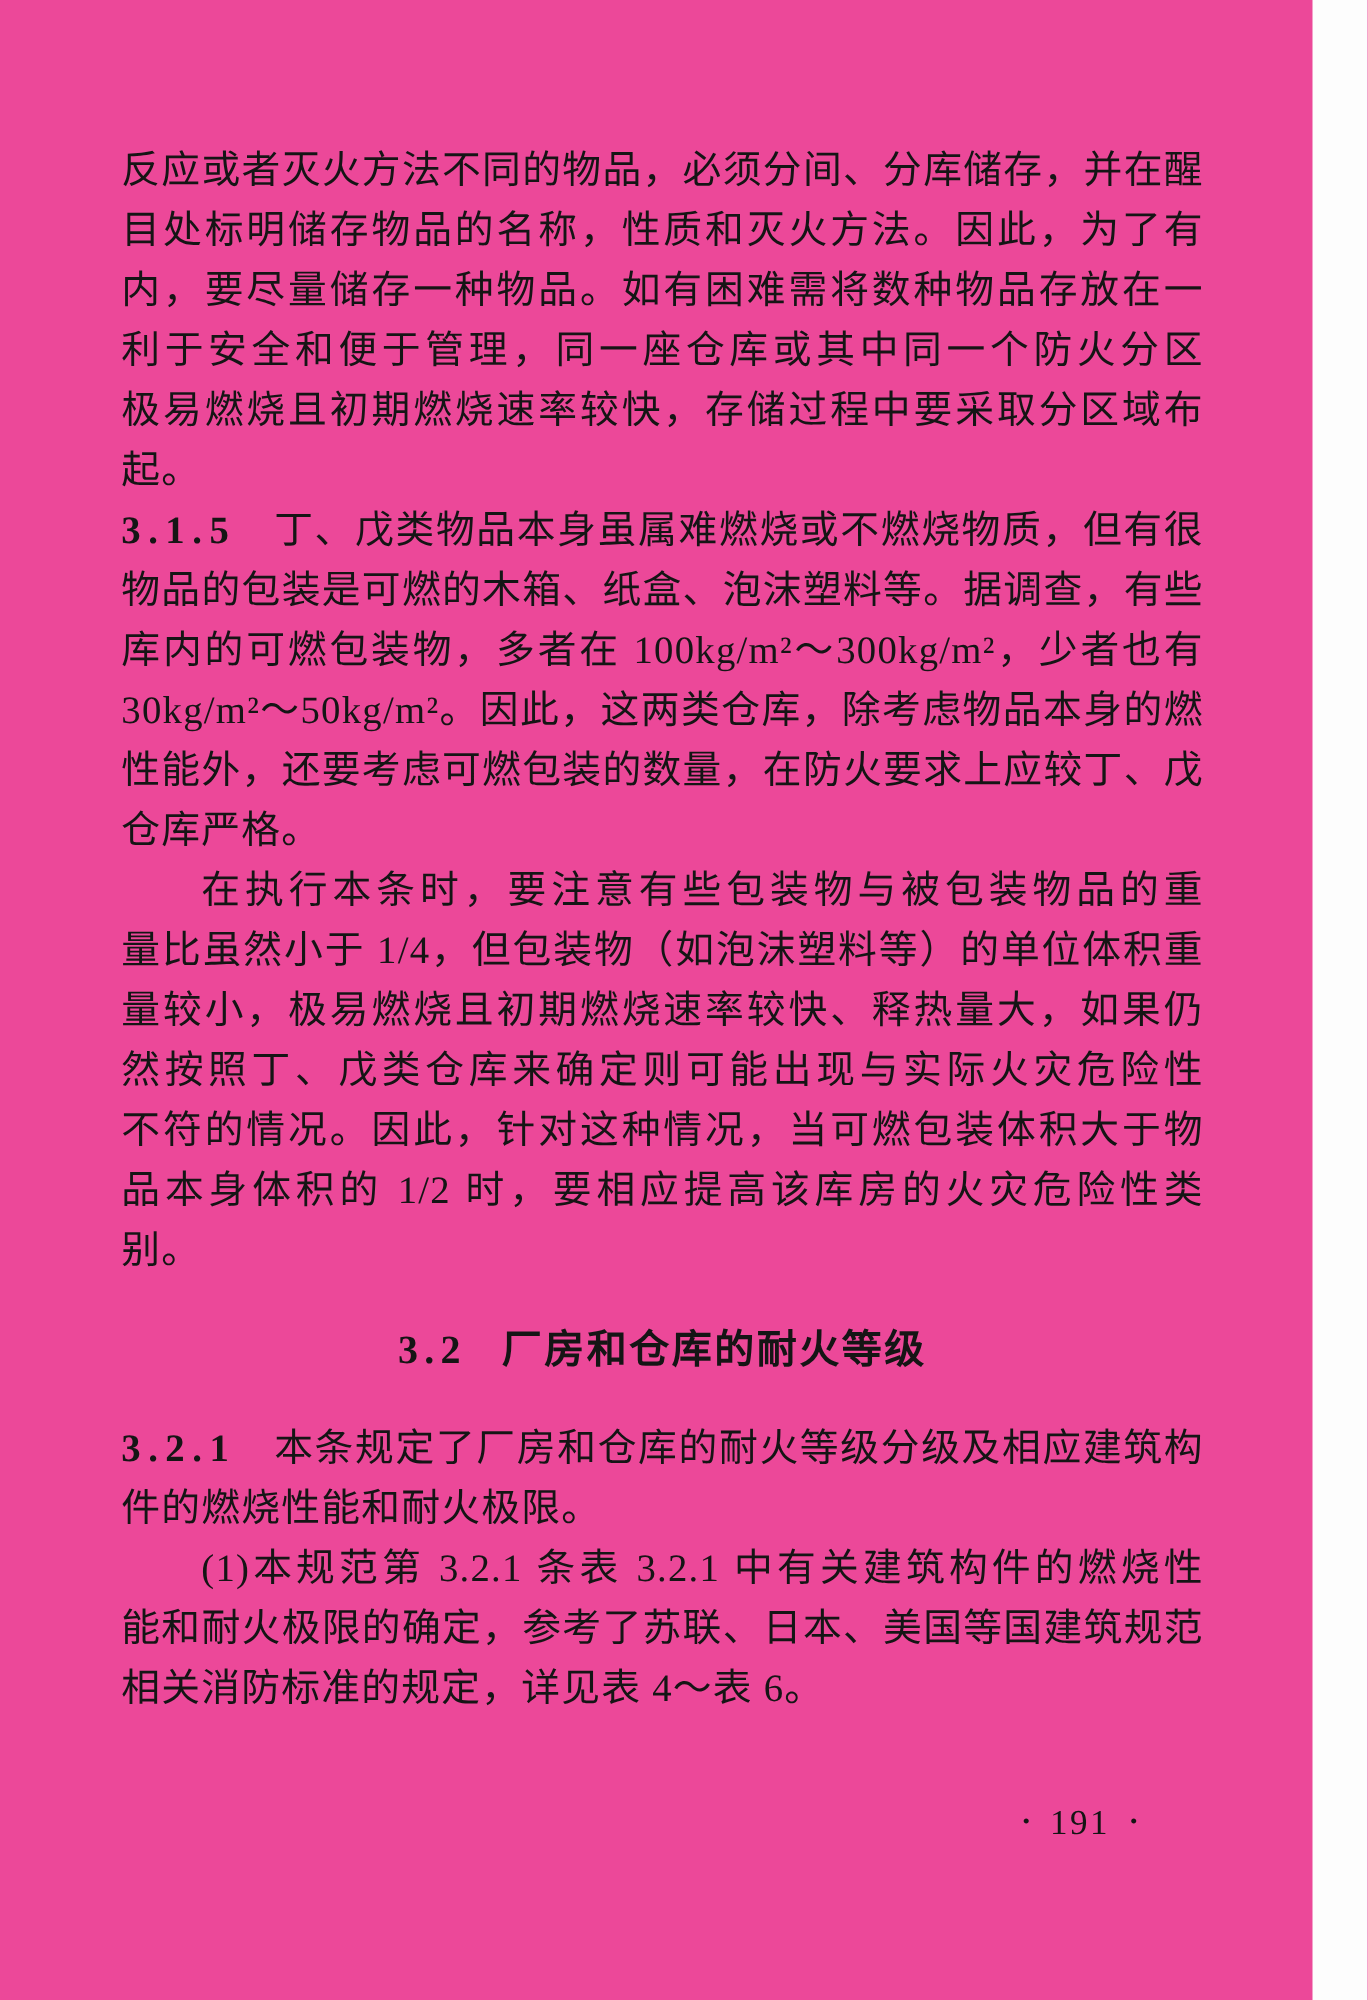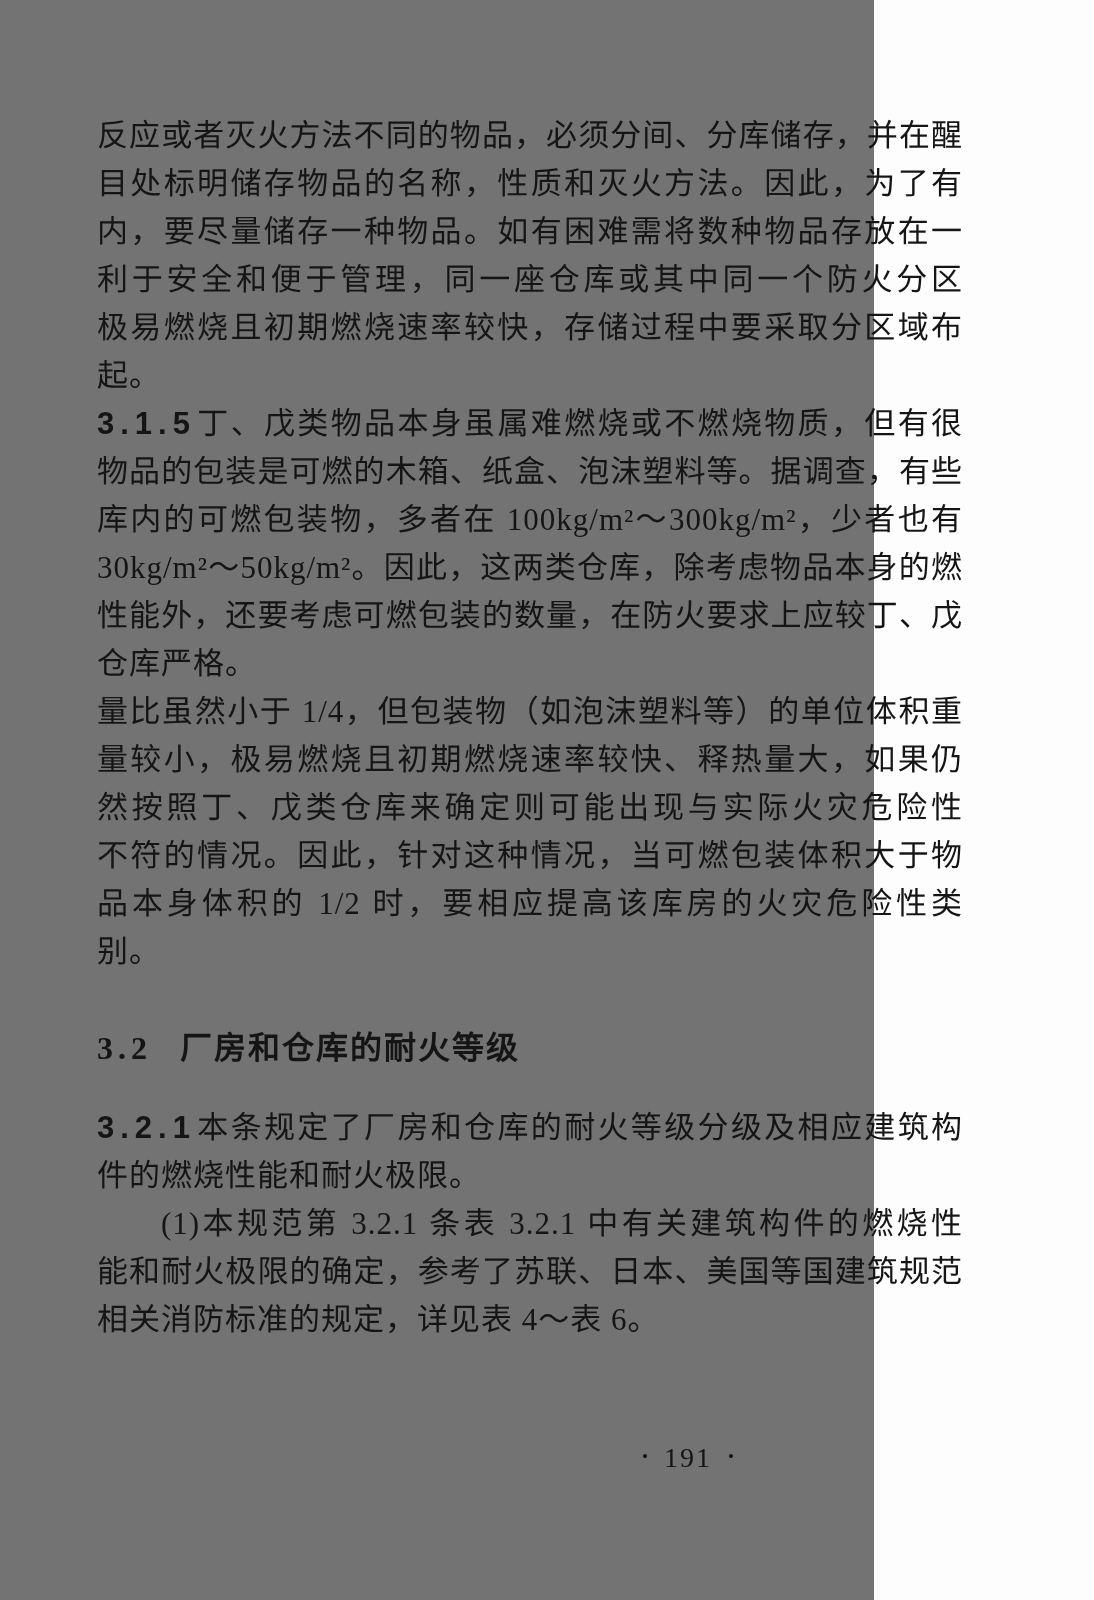--- a/index.html
+++ b/index.html
@@ -7,23 +7,23 @@
   body {
     width: 1094px;
     height: 1600px;
     background: #fdfdfd;
     font-family: "Liberation Serif", "DejaVu Serif", serif;
     color: #151515;
     overflow: hidden;
   }
   .page {
     position: relative;
-    width: 874px;
+    width: 1050px;
     height: 1600px;
-    background: #737373;
+    background: #ec4899;
   }
   .text-content {
     position: absolute;
     left: 97px;
     top: 112px;
     width: 866px;
   }
   .para { margin: 0; }
   .line {
     font-size: 31px;
@@ -36,27 +36,28 @@
     letter-spacing: 1px;
   }
   .line.last {
     text-align: left;
     text-align-last: left;
   }
   .line.indent { text-indent: 64px; }
   .clause-num {
     font-weight: bold;
     letter-spacing: 6px;
-    font-family: Liberation Sans, sans-serif;
+    margin-right: 30px;
+    font-family: Liberation Serif, serif;
   }
   .heading {
-    margin: 48px 0 32px 0;
+    margin: 31px 0 32px 0;
     height: 48px;
     line-height: 48px;
-    text-align: left;
+    text-align: center;
     font-weight: bold;
     font-size: 32px;
   }
   .heading .h-num {
     letter-spacing: 5px;
     margin-right: 28px;
   }
   .heading .h-title {
     letter-spacing: 2px;
   }
@@ -92,20 +93,21 @@
       </div>
       <div class="para">
         <div class="line"><span class="clause-num">3.1.5</span><span>丁、戊类物品本身虽属难燃烧或不燃烧物质，但有很多</span></div>
         <div class="line"><span>物品的包装是可燃的木箱、纸盒、泡沫塑料等。据调查，有些仓</span></div>
         <div class="line"><span>库内的可燃包装物，多者在 100kg/m²～300kg/m²，少者也有</span></div>
         <div class="line"><span>30kg/m²～50kg/m²。因此，这两类仓库，除考虑物品本身的燃烧</span></div>
         <div class="line"><span>性能外，还要考虑可燃包装的数量，在防火要求上应较丁、戊类</span></div>
         <div class="line last"><span>仓库严格。</span></div>
       </div>
       <div class="para">
+        <div class="line indent"><span>在执行本条时，要注意有些包装物与被包装物品的重</span></div>
         <div class="line"><span>量比虽然小于 1/4，但包装物（如泡沫塑料等）的单位体积重</span></div>
         <div class="line"><span>量较小，极易燃烧且初期燃烧速率较快、释热量大，如果仍</span></div>
         <div class="line"><span>然按照丁、戊类仓库来确定则可能出现与实际火灾危险性</span></div>
         <div class="line"><span>不符的情况。因此，针对这种情况，当可燃包装体积大于物</span></div>
         <div class="line"><span>品本身体积的 1/2 时，要相应提高该库房的火灾危险性类</span></div>
         <div class="line last"><span>别。</span></div>
       </div>
       <div class="heading"><span class="h-num">3.2</span><span class="h-title">厂房和仓库的耐火等级</span></div>
       <div class="para">
         <div class="line"><span class="clause-num">3.2.1</span><span>本条规定了厂房和仓库的耐火等级分级及相应建筑构</span></div>

